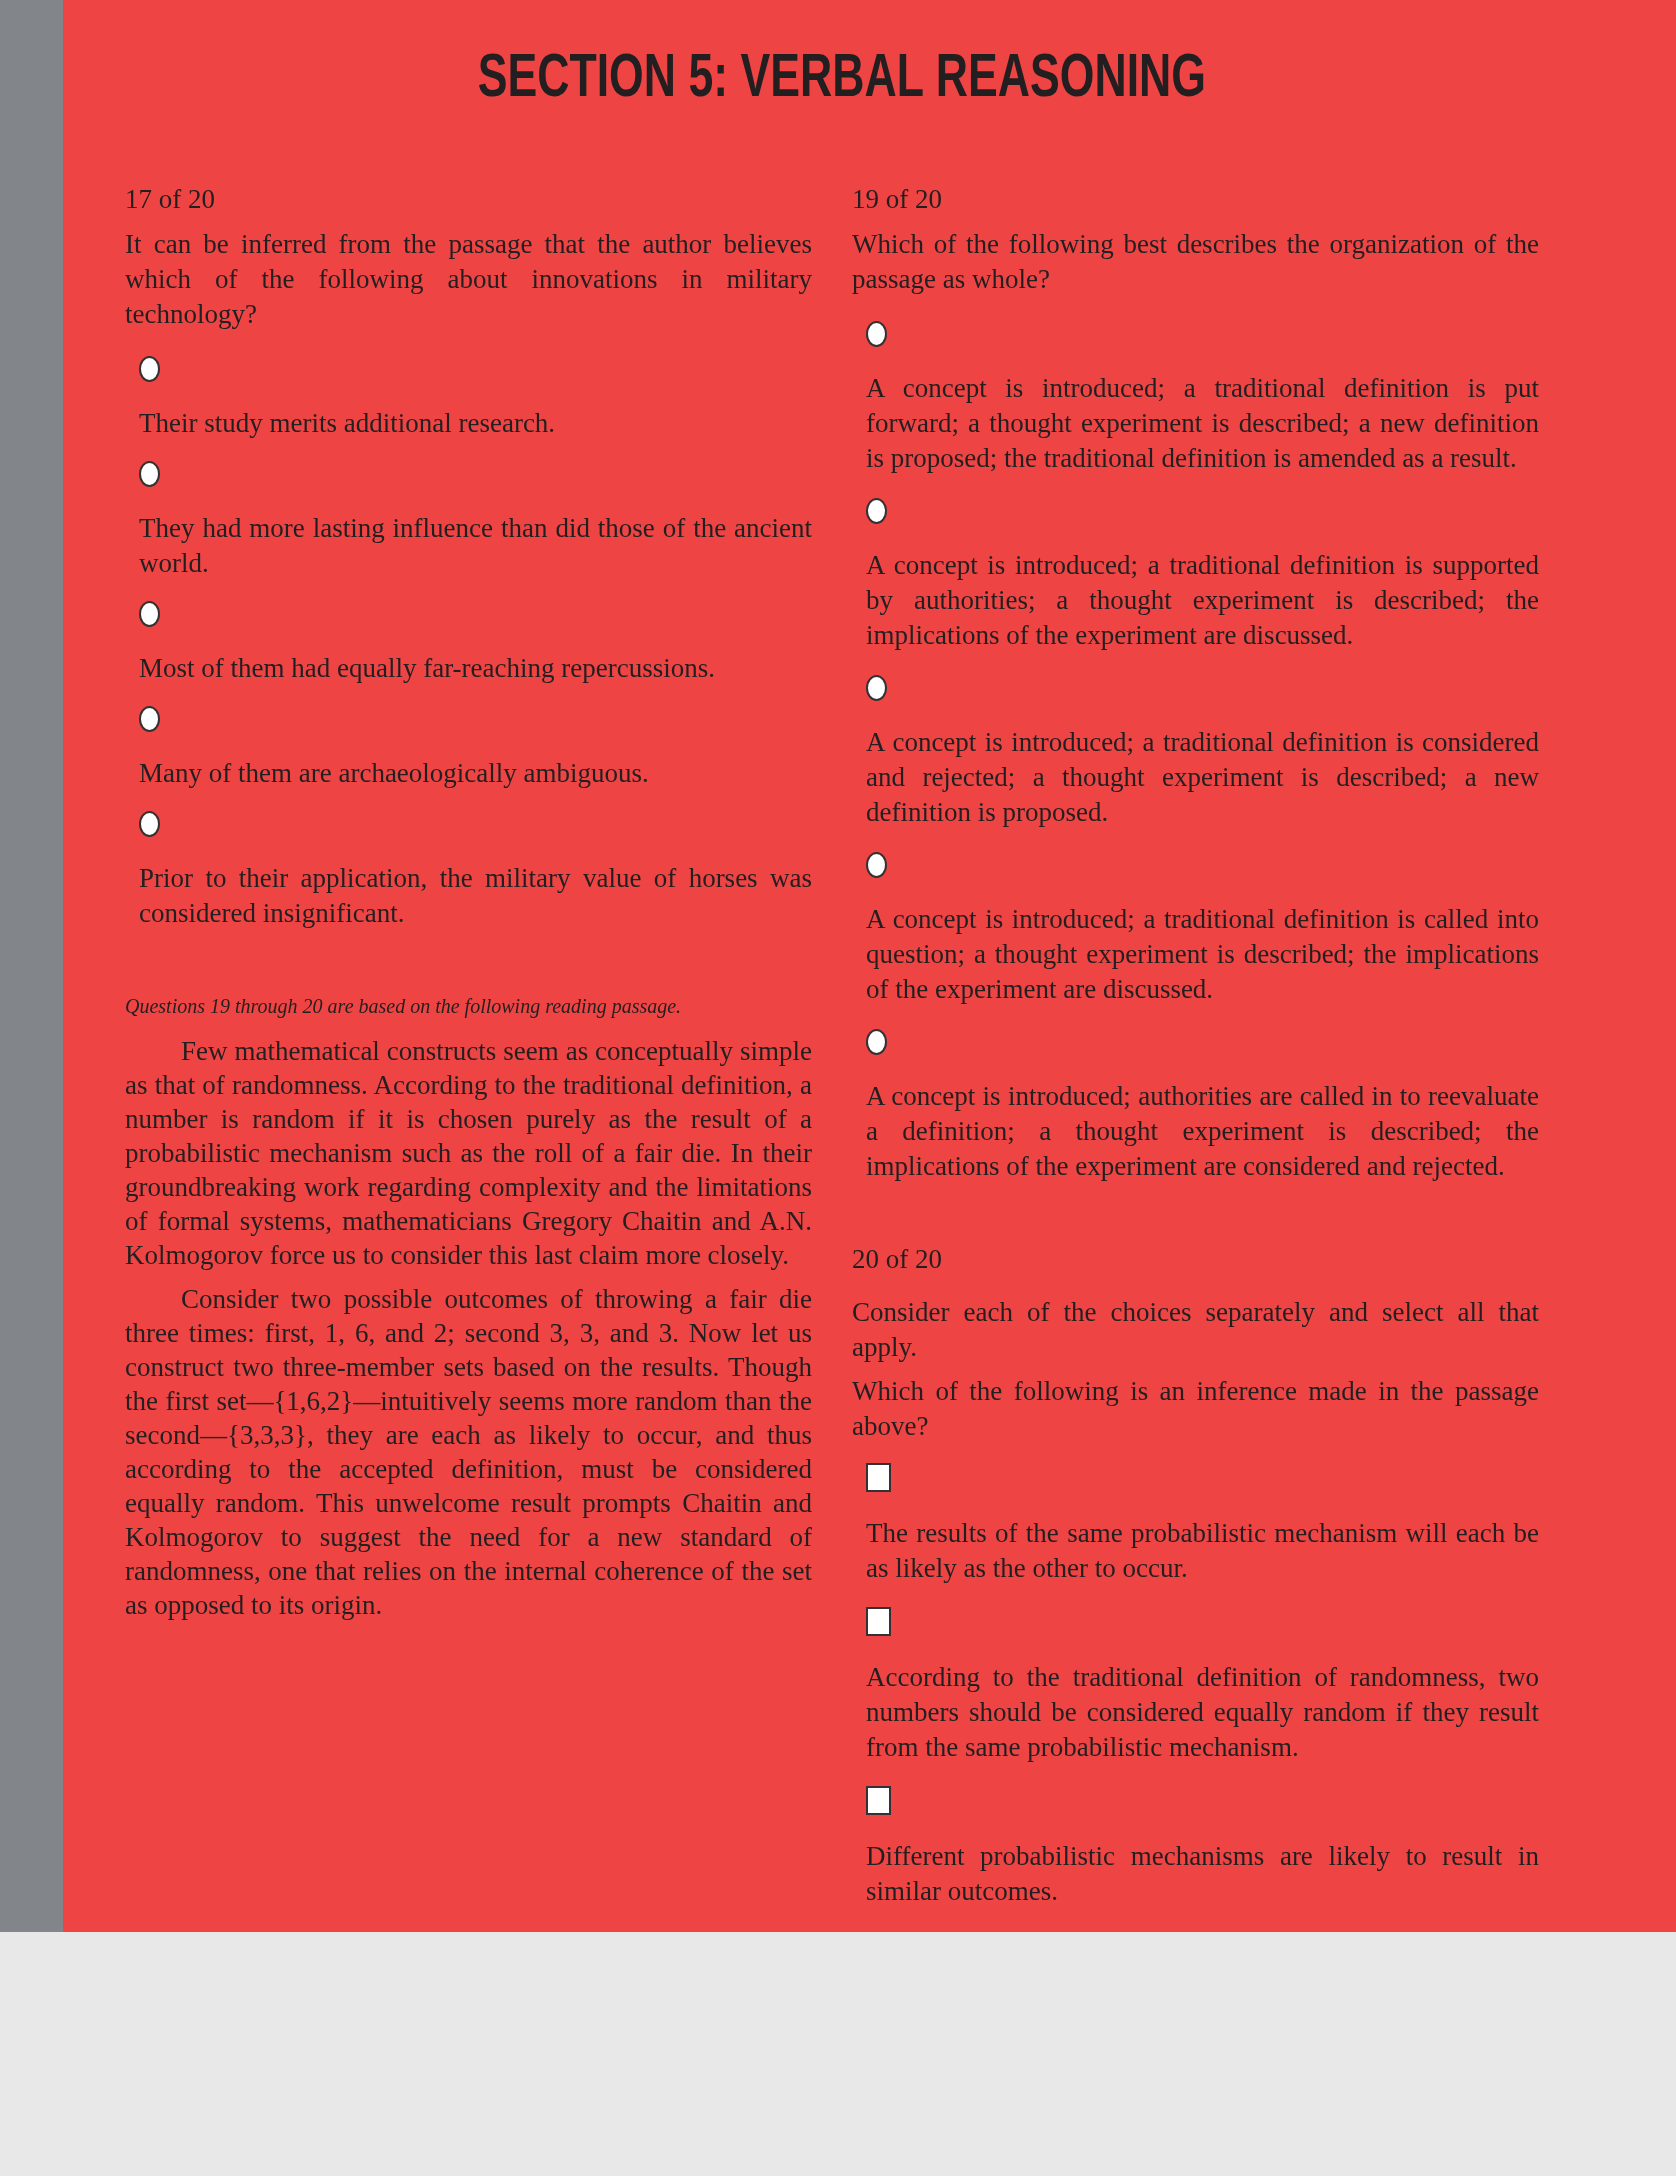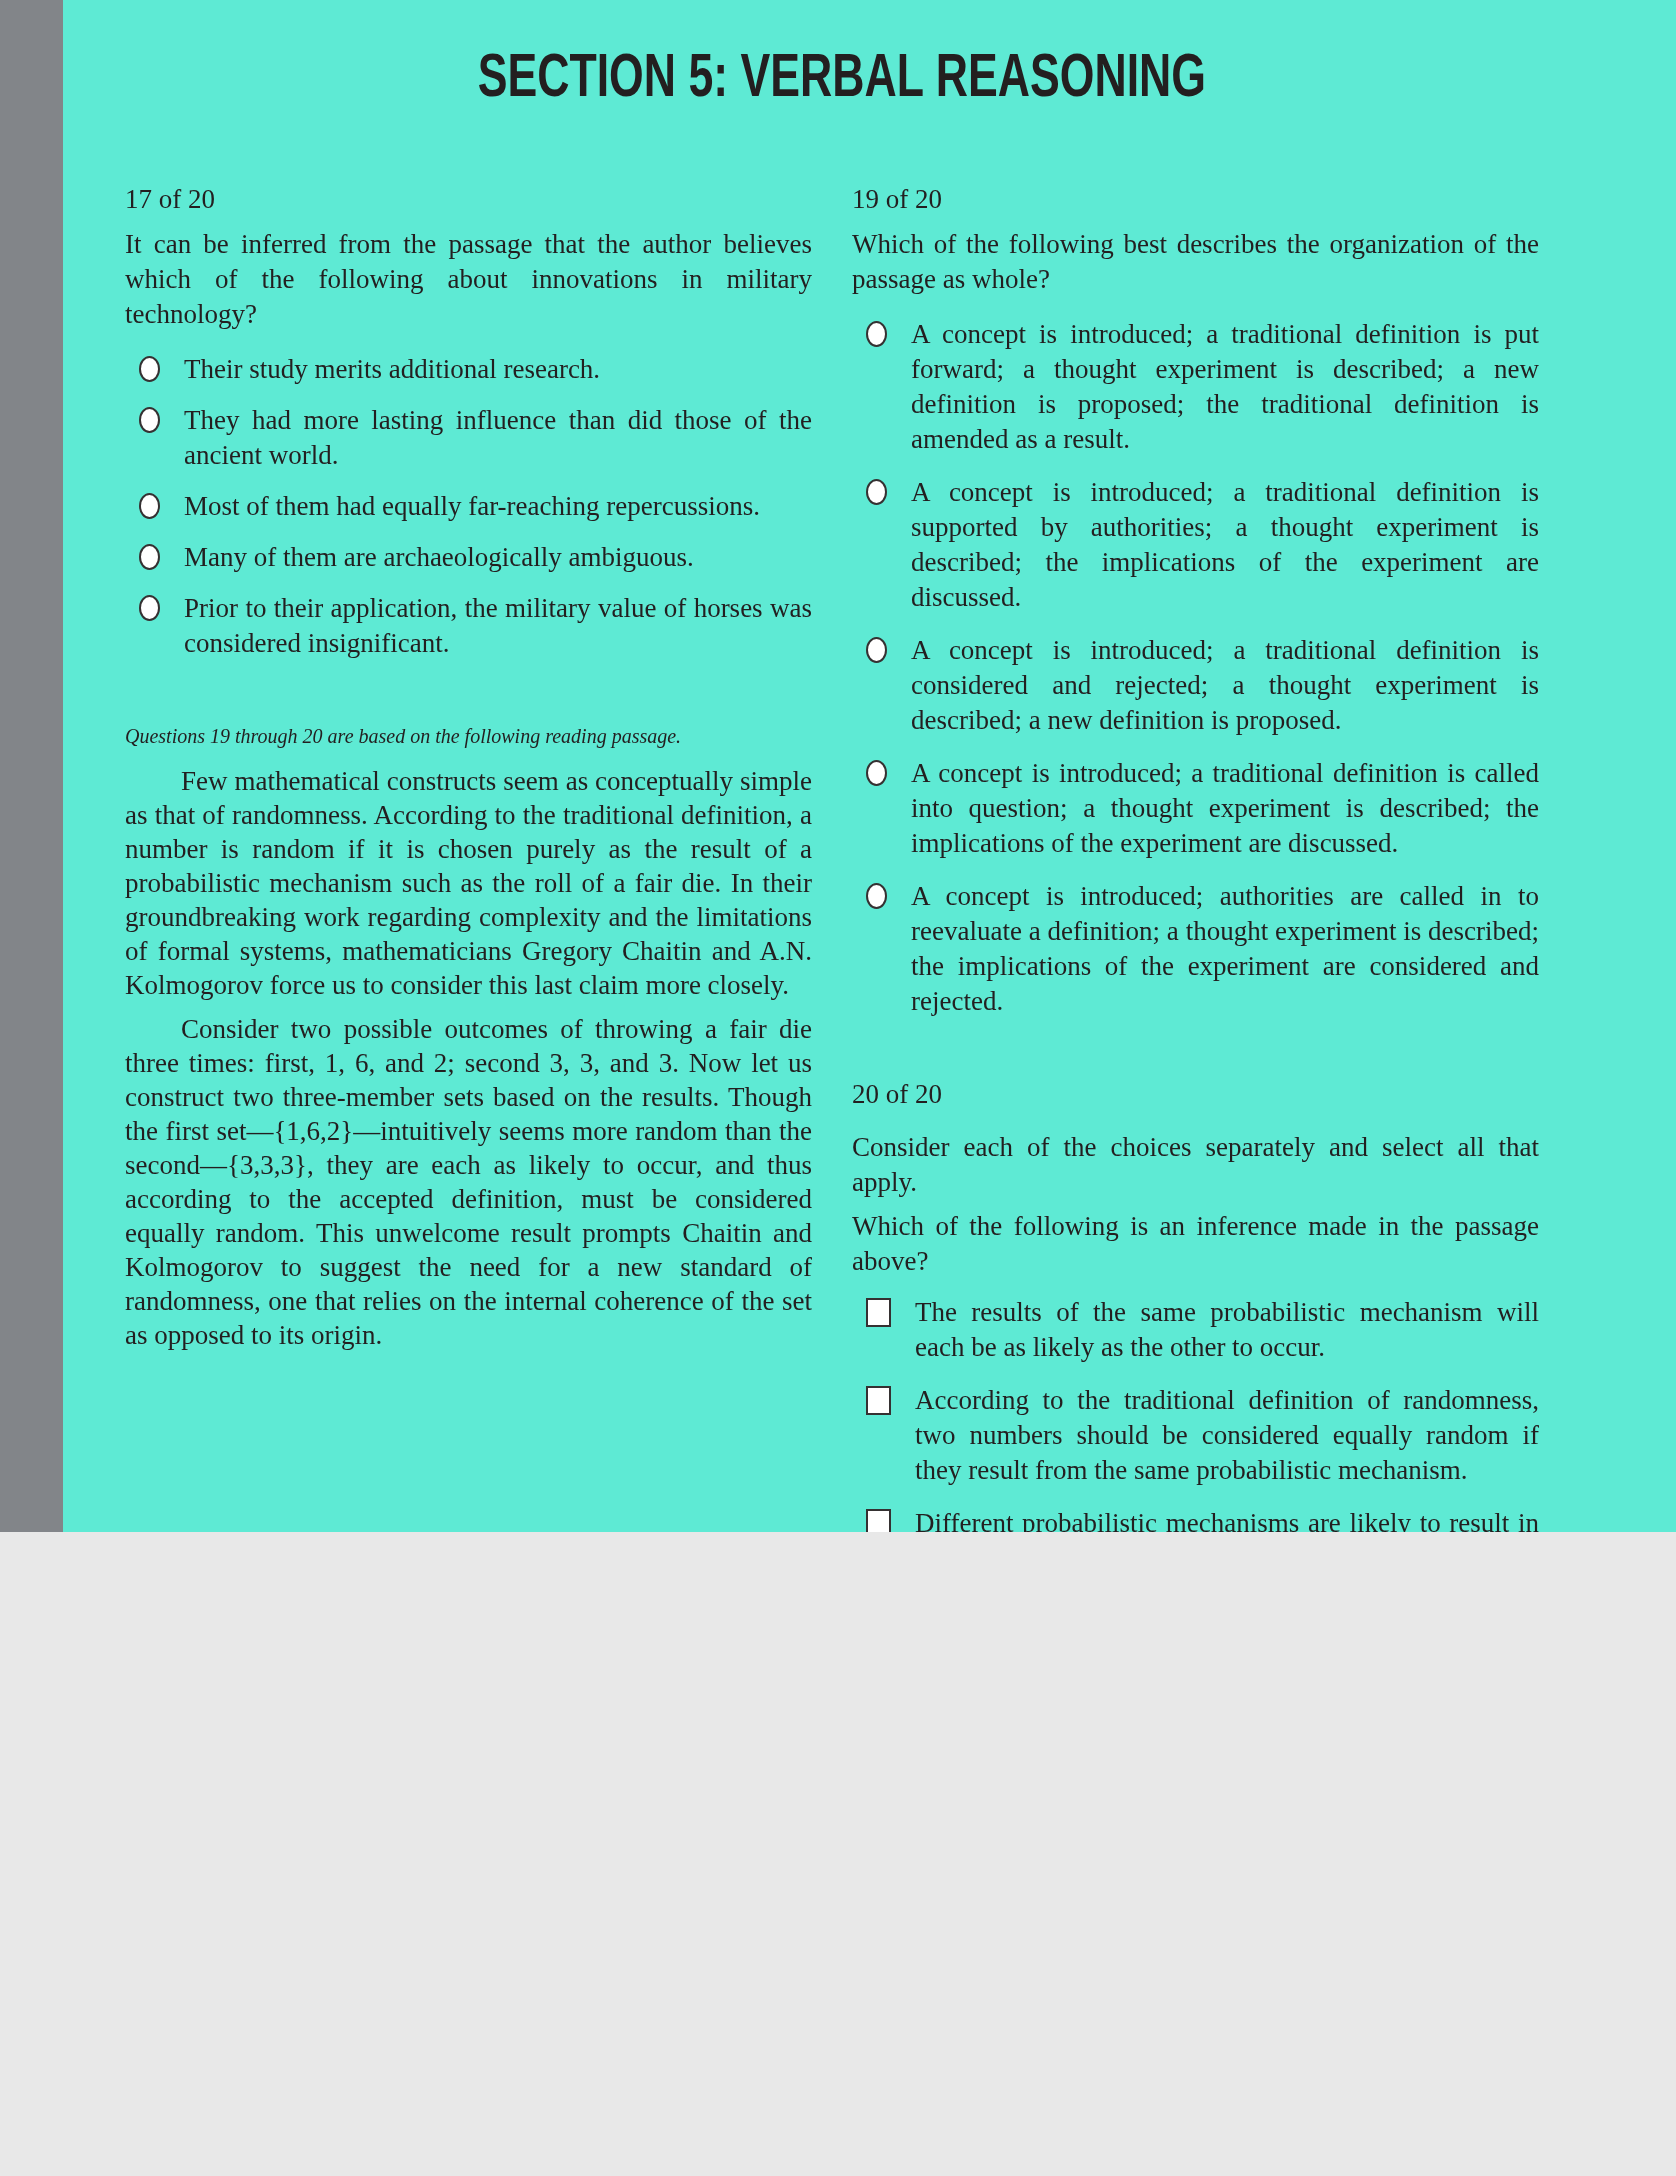--- a/index.html
+++ b/index.html
@@ -1,20 +1,20 @@
 <!DOCTYPE html>
 <html><head>
 <meta charset="utf-8">
 <style>
   html, body { margin: 0; padding: 0; background: #e8e8e8; }
   .page {
     position: relative;
     width: 1677px;
-    height: 1532px;
-    background: #5eead4;
+    height: 1932px;
+    background: #ef4444;
     color: #231f20;
     font-family: "Liberation Serif", "DejaVu Serif", serif;
     overflow: hidden;
   }
   .spine {
     position: absolute;
     left: 0; top: 0; bottom: 0;
     width: 63px;
     background: #828589;
   }
@@ -56,20 +56,21 @@
     margin: 0;
     text-align: justify;
   }
   .options { margin-top: 20px; }
   .option {
     display: flex;
     align-items: flex-start;
     gap: 24px;
     padding-left: 14px;
     margin-bottom: 16px;
+    flex-direction: column;
   }
   .right .option { margin-bottom: 18px; }
   .radio {
     flex: 0 0 auto;
     width: 21px;
     height: 26px;
     border: 2px solid #353132;
     border-radius: 50%;
     margin-top: 4px;
     background: #ffffff;

